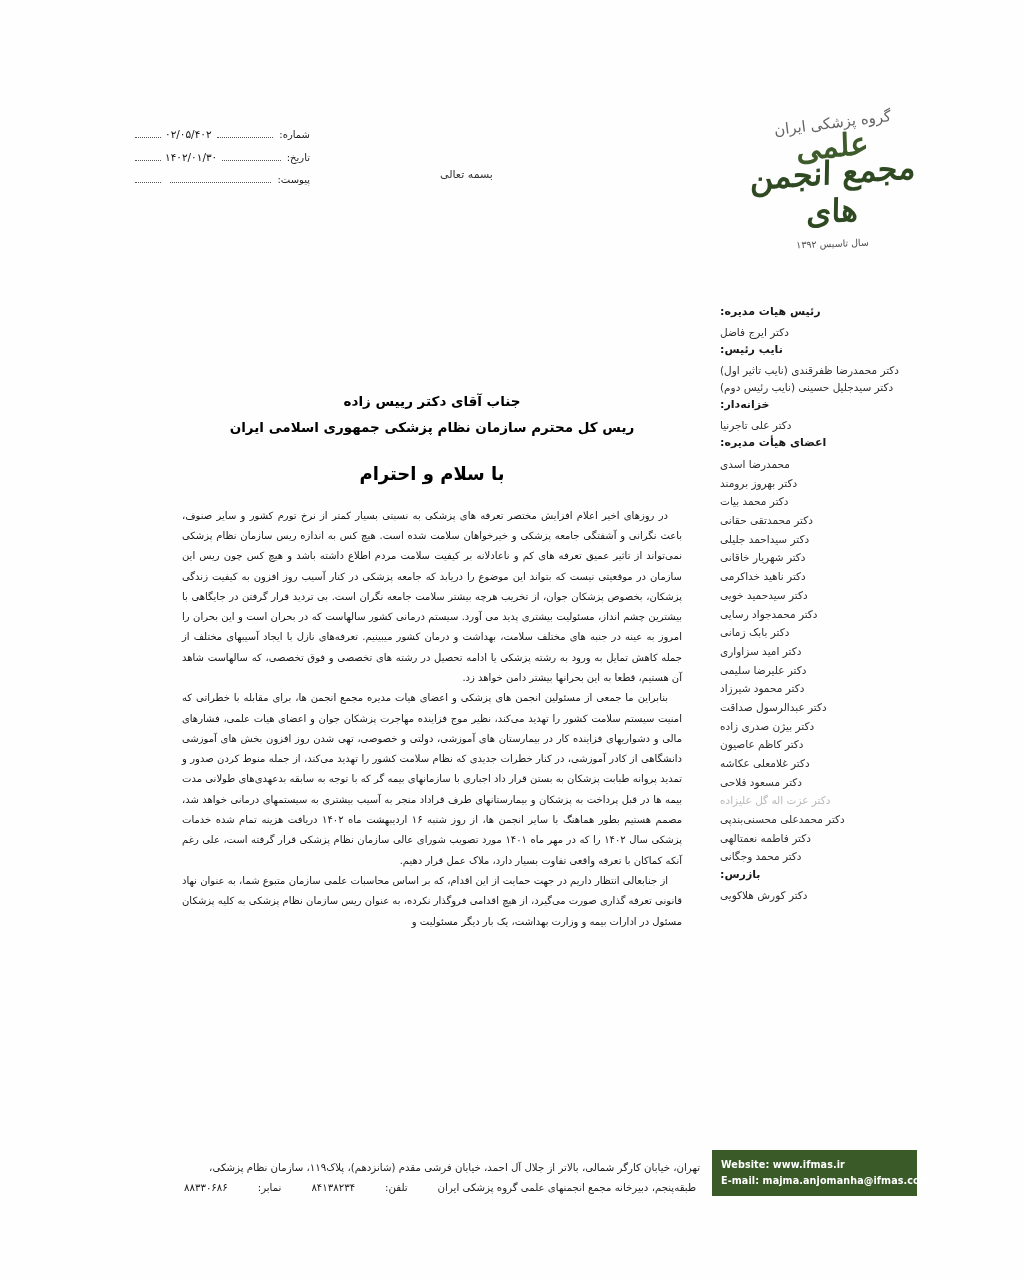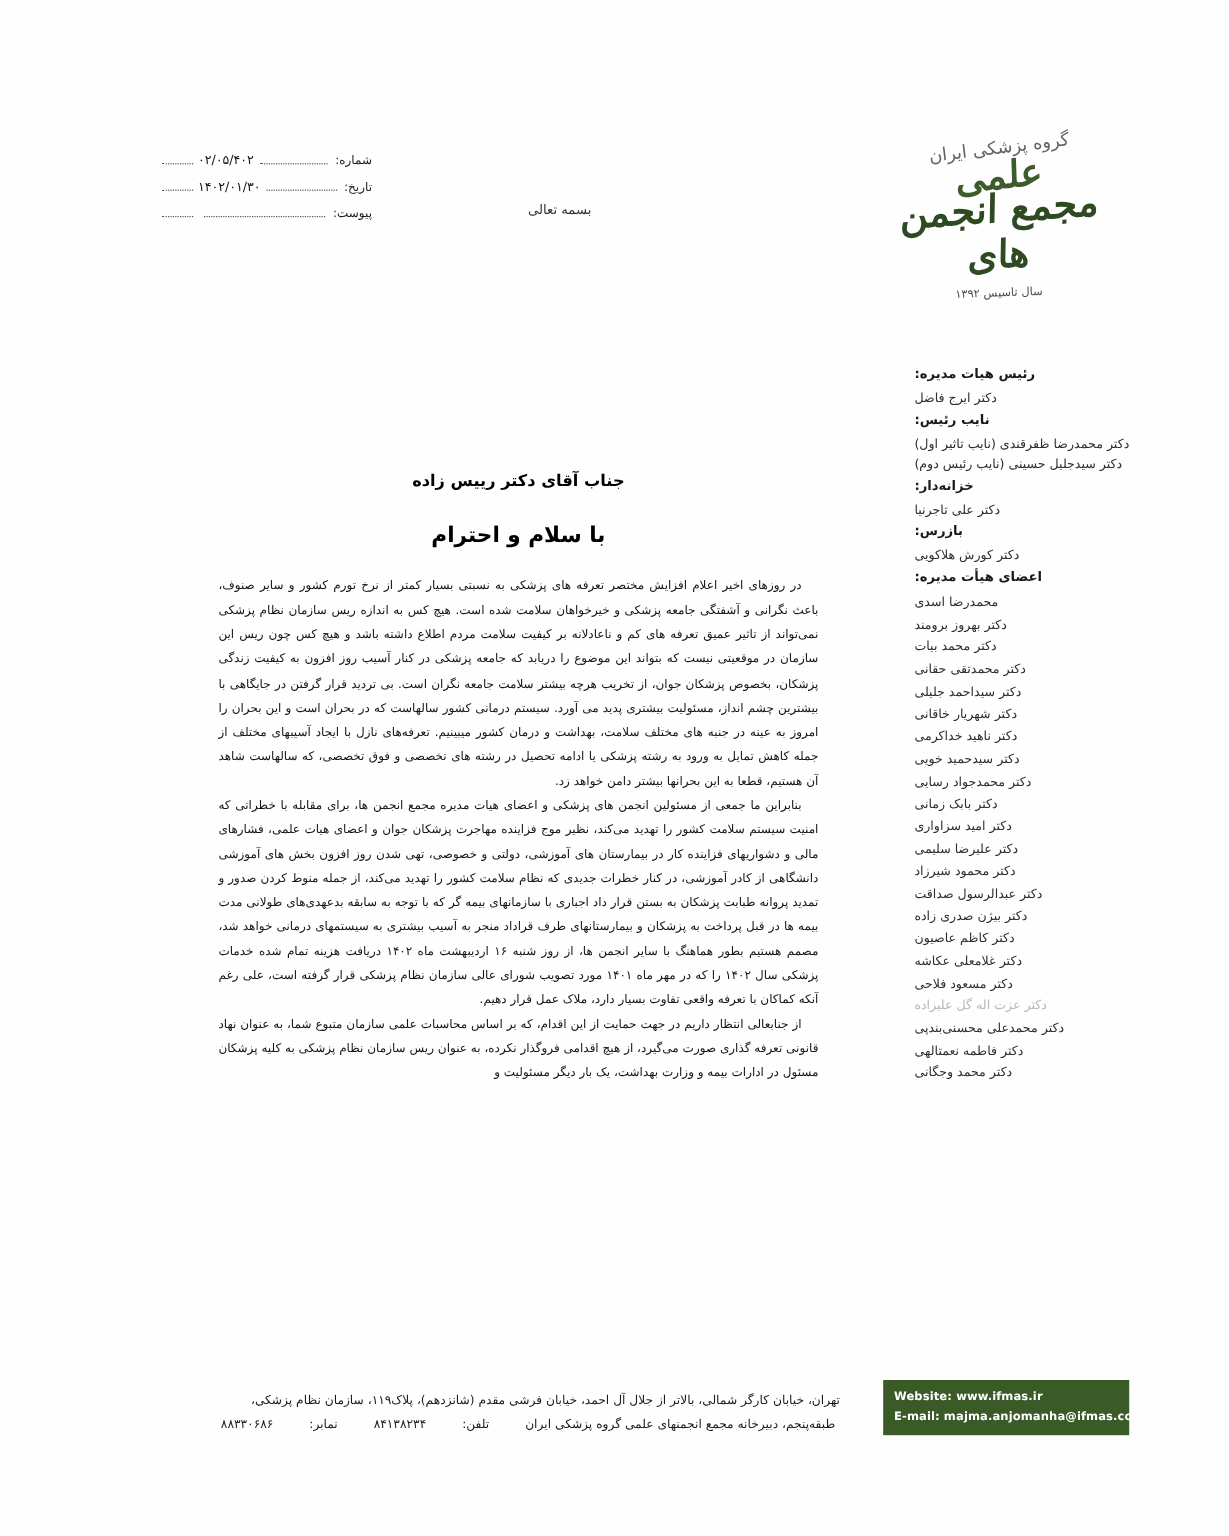--- a/index.html
+++ b/index.html
@@ -121,21 +121,21 @@
     color: #4c4c4c;
     margin-top: 8px;
     letter-spacing: .5px;
     transform: rotate(-2deg);
   }
 
   
   .sidebar {
     position: absolute;
     top: 305px;
-    left: 730px;
+    left: 688px;
     width: 228px;
     direction: rtl;
     text-align: left;
     padding-left: 32px;
     color: #262626;
   }
   .sb-heading {
     font-size: 11px;
     font-weight: bold;
     color: #1a1a1a;
@@ -206,21 +206,21 @@
     flex-direction: row;
     justify-content: space-between;
     align-items: baseline;
     padding: 0 4px;
   }
   .footer-seg { white-space: nowrap; }
 
   .contact-box {
     position: absolute;
     bottom: 84px;
-    left: 736px;
+    left: 712px;
     width: 205px;
     background: #3a5a28;
     color: #ffffff;
     padding: 7px 9px 8px 9px;
     direction: ltr;
     text-align: left;
     font-size: 9.6px;
     line-height: 1.6;
     font-weight: bold;
     letter-spacing: .1px;
@@ -268,24 +268,20 @@
       <div class="sb-name">دکتر ایرج فاضل</div>
     </div>
     <div class="sb-group">
       <div class="sb-heading">نایب رئیس:</div>
       <div class="sb-name">دکتر محمدرضا ظفرقندی (نایب تاثیر اول)</div>
       <div class="sb-name">دکتر سیدجلیل حسینی (نایب رئیس دوم)</div>
     </div>
     <div class="sb-group">
       <div class="sb-heading">خزانه‌دار:</div>
       <div class="sb-name">دکتر علی تاجرنیا</div>
-    </div>
-    <div class="sb-group">
-      <div class="sb-heading">بازرس:</div>
-      <div class="sb-name">دکتر کورش هلاکویی</div>
     </div>
     <div class="sb-group sb-members">
       <div class="sb-heading">اعضای هیأت مدیره:</div>
       <div id="members-list">
           <div class="sb-name">محمدرضا اسدی</div>
           <div class="sb-name">دکتر بهروز برومند</div>
           <div class="sb-name">دکتر محمد بیات</div>
           <div class="sb-name">دکتر محمدتقی حقانی</div>
           <div class="sb-name">دکتر سیداحمد جلیلی</div>
           <div class="sb-name">دکتر شهریار خاقانی</div>
@@ -300,24 +296,29 @@
           <div class="sb-name">دکتر بیژن صدری زاده</div>
           <div class="sb-name">دکتر کاظم عاصیون</div>
           <div class="sb-name">دکتر غلامعلی عکاشه</div>
           <div class="sb-name">دکتر مسعود فلاحی</div>
           <div class="sb-name faded">دکتر عزت اله گل علیزاده</div>
           <div class="sb-name">دکتر محمدعلی محسنی‌بندپی</div>
           <div class="sb-name">دکتر فاطمه نعمتالهی</div>
           <div class="sb-name">دکتر محمد وجگانی</div>
         </div>
     </div>
+    <div class="sb-group">
+      <div class="sb-heading">بازرس:</div>
+      <div class="sb-name">دکتر کورش هلاکویی</div>
+    </div>
   </div>
 
   <div class="letter">
     <div class="addressee">جناب آقای دکتر رییس زاده</div>
+    <div class="addressee">ریس کل محترم سازمان نظام پزشکی  جمهوری اسلامی ایران</div>
     <div class="salutation">با سلام و احترام</div>
     <p class="body-par">در روزهای اخیر اعلام افزایش مختصر تعرفه های پزشکی به نسبتی بسیار کمتر از نرخ تورم کشور و سایر صنوف، باعث نگرانی و آشفتگی جامعه پزشکی و خیرخواهان سلامت شده است. هیچ کس به اندازه ریس سازمان نظام پزشکی نمی‌تواند از تاثیر عمیق تعرفه های کم و ناعادلانه بر کیفیت سلامت مردم اطلاع داشته باشد و هیچ کس چون ریس این سازمان در موقعیتی نیست که بتواند این موضوع را دریابد که جامعه پزشکی در کنار آسیب روز افزون به کیفیت زندگی پزشکان، بخصوص پزشکان جوان، از تخریب هرچه بیشتر سلامت جامعه نگران است. بی تردید قرار گرفتن در جایگاهی با بیشترین چشم انداز، مسئولیت بیشتری پدید می آورد. سیستم درمانی کشور سالهاست که در بحران است و این بحران را امروز به عینه در جنبه های مختلف سلامت، بهداشت و درمان کشور میبینیم. تعرفه‌های نازل با ایجاد آسیبهای مختلف از جمله کاهش تمایل به ورود به رشته پزشکی یا ادامه تحصیل در رشته های تخصصی و فوق تخصصی، که سالهاست شاهد آن هستیم، قطعا به این بحرانها بیشتر دامن خواهد زد.</p>
     <p class="body-par">بنابراین ما جمعی از مسئولین انجمن های پزشکی و اعضای هیات مدیره مجمع انجمن ها، برای مقابله با خطراتی که امنیت سیستم سلامت کشور را تهدید می‌کند، نظیر موج فزاینده مهاجرت پزشکان جوان و اعضای هیات علمی، فشارهای مالی و دشواریهای فزاینده کار در بیمارستان های آموزشی، دولتی و خصوصی، تهی شدن روز افزون بخش های آموزشی دانشگاهی از کادر آموزشی، در کنار خطرات جدیدی که نظام سلامت کشور را تهدید می‌کند، از جمله منوط کردن صدور و تمدید پروانه طبابت پزشکان به بستن قرار داد اجباری با سازمانهای بیمه گر که با توجه به سابقه بدعهدی‌های طولانی مدت بیمه ها در قبل پرداخت به پزشکان و بیمارستانهای طرف قراداد منجر به آسیب بیشتری به سیستمهای درمانی خواهد شد، مصمم هستیم بطور هماهنگ با سایر انجمن ها، از روز شنبه ۱۶ اردیبهشت ماه ۱۴۰۲ دریافت هزینه تمام شده خدمات پزشکی سال ۱۴۰۲ را که در مهر ماه ۱۴۰۱ مورد تصویب شورای عالی سازمان نظام پزشکی قرار گرفته است، علی رغم آنکه کماکان با تعرفه واقعی تفاوت بسیار دارد، ملاک عمل قرار دهیم.</p>
     <p class="body-par">از جنابعالی انتظار داریم در جهت حمایت از این اقدام، که بر اساس محاسبات علمی سازمان متبوع شما، به عنوان نهاد قانونی تعرفه گذاری صورت می‌گیرد، از هیچ اقدامی فروگذار نکرده، به عنوان ریس سازمان نظام پزشکی به کلیه پزشکان مسئول در ادارات بیمه و وزارت بهداشت، یک بار دیگر مسئولیت و</p>
   </div>
 
   <div class="footer">
     <div>تهران، خیابان کارگر شمالی، بالاتر از جلال آل احمد، خیابان فرشی مقدم (شانزدهم)، پلاک۱۱۹، سازمان نظام پزشکی،</div>
     <div class="footer-line2">
       <span class="footer-seg">طبقه‌پنجم، دبیرخانه مجمع انجمنهای علمی گروه پزشکی ایران</span>

